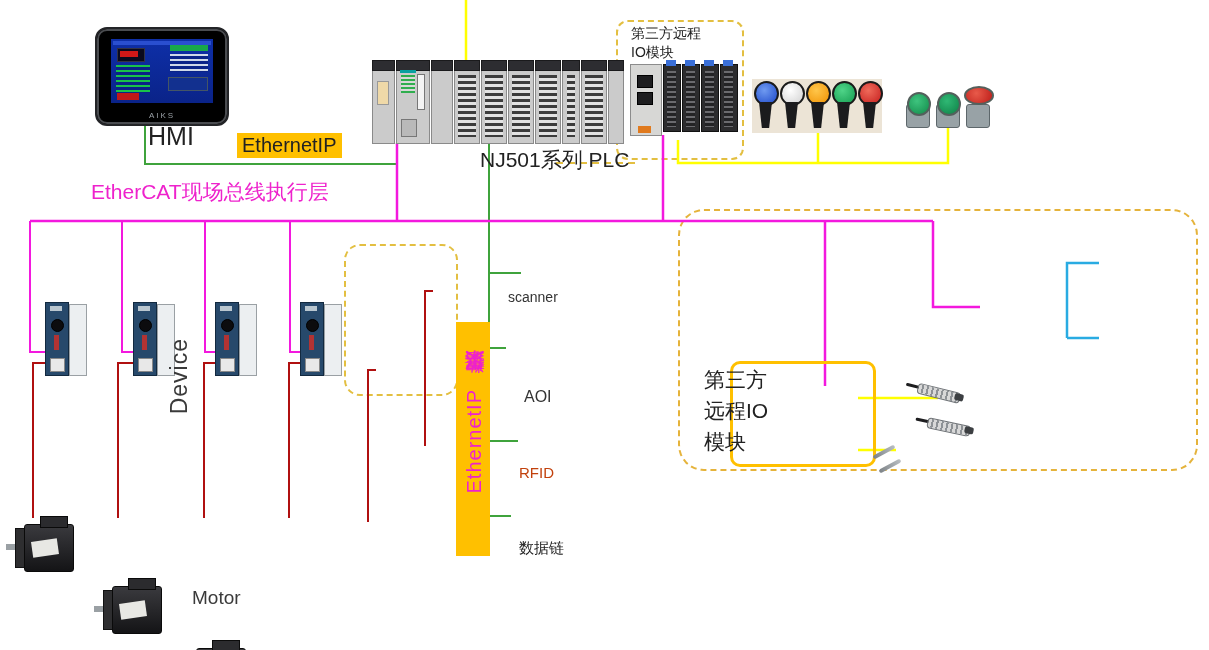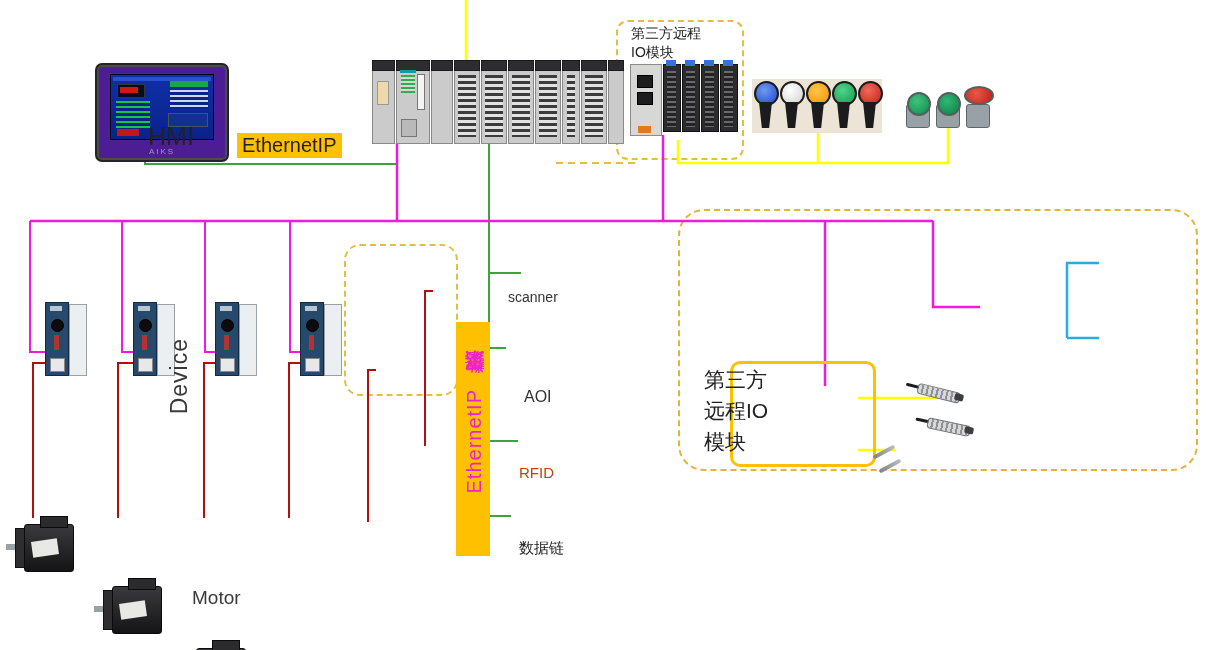--- a/index.html
+++ b/index.html
@@ -13,21 +13,21 @@
   .solidbox{position:absolute;border:3px solid #FFC000;border-radius:10px;z-index:2;}
 
   
   .lbl{position:absolute;color:#222;z-index:5;white-space:nowrap;line-height:1.15;}
   .hl{background:#FFC000;padding:1px 5px;}
   .magenta-text{color:#ee22cc;}
   .vertbar{position:absolute;background:#FFC000;z-index:4;display:flex;align-items:center;justify-content:center;}
   .vert-text{writing-mode:vertical-rl;transform:rotate(180deg);letter-spacing:1px;}
 
   
-  .hmi{background:#4c1d95;border:2px solid #232427;border-radius:7px;z-index:2;box-shadow:inset 0 0 0 2px #4a4c50;margin-top:36px;}
+  .hmi{background:#000000;border:2px solid #232427;border-radius:12px;z-index:2;box-shadow:inset 0 0 0 2px #4a4c50;}
   .hmi .screen{position:absolute;left:13px;top:9px;right:13px;bottom:20px;background:linear-gradient(180deg,#0e2fa8,#0a2388);border:1px solid #000;}
   .hmi .s{position:absolute;}
   .hmi .brand{position:absolute;bottom:4px;width:100%;text-align:center;color:#9aa0a6;font-size:8px;letter-spacing:2px;}
 
   
   .plc{z-index:2;display:flex;align-items:stretch;}
   .plc .mod{position:relative;background:#cbcbcb;border:1px solid #8a8a8a;margin-right:1px;}
   .plc .mod:before{content:"";position:absolute;left:-1px;right:-1px;top:-9px;height:9px;background:#2d2d31;border:1px solid #1a1a1c;}
   .plc .io-pat{position:absolute;left:3px;right:3px;top:6px;bottom:6px;background:
       repeating-linear-gradient(180deg,#3c3c3c 0 3px,#e2e2e2 3px 6px);}
@@ -295,26 +295,28 @@
   <div class="sensor" style="left:906px;top:420px;width:70px;height:20px;transform:rotate(12deg);">
     <div class="cable"></div>
       <div class="barrel" style="left:20px;"></div>
       <div class="tip" style="left:58px;"></div>
   </div>
   <div class="pin" style="left:872px;top:450px;transform:rotate(-28deg);"></div>
   <div class="pin" style="left:878px;top:464px;transform:rotate(-28deg);"></div>
 
   <div class="lbl" style="left:148px;top:122px;font-size:25px;">HMI</div>
   <div class="lbl hl" style="left:237px;top:133px;font-size:20px;">EthernetIP</div>
+  <div class="lbl" style="left:480px;top:148px;font-size:21px;">NJ501系列 PLC</div>
 
   <div class="lbl" style="left:631px;top:25px;font-size:14px;">
     <div>第三方远程</div>
     <div style="margin-top:3px;">IO模块</div>
   </div>
 
+  <div class="lbl magenta-text" style="left:91px;top:180px;font-size:21px;">EtherCAT现场总线执行层</div>
 
   <div class="lbl" style="left:166px;top:338px;font-size:23px;color:#3a3a3a;">
     <span class="vert-text">Device</span>
   </div>
   <div class="lbl" style="left:192px;top:587px;font-size:19px;color:#3a3a3a;">Motor</div>
 
   <div class="lbl" style="left:508px;top:289px;font-size:14px;color:#333;">scanner</div>
   <div class="lbl" style="left:524px;top:388px;font-size:16px;color:#333;">AOI</div>
   <div class="lbl" style="left:519px;top:464px;font-size:15px;color:#c2410c;">RFID</div>
   <div class="lbl" style="left:511px;top:539px;font-size:15px;margin-left:8px;">数据链</div>

